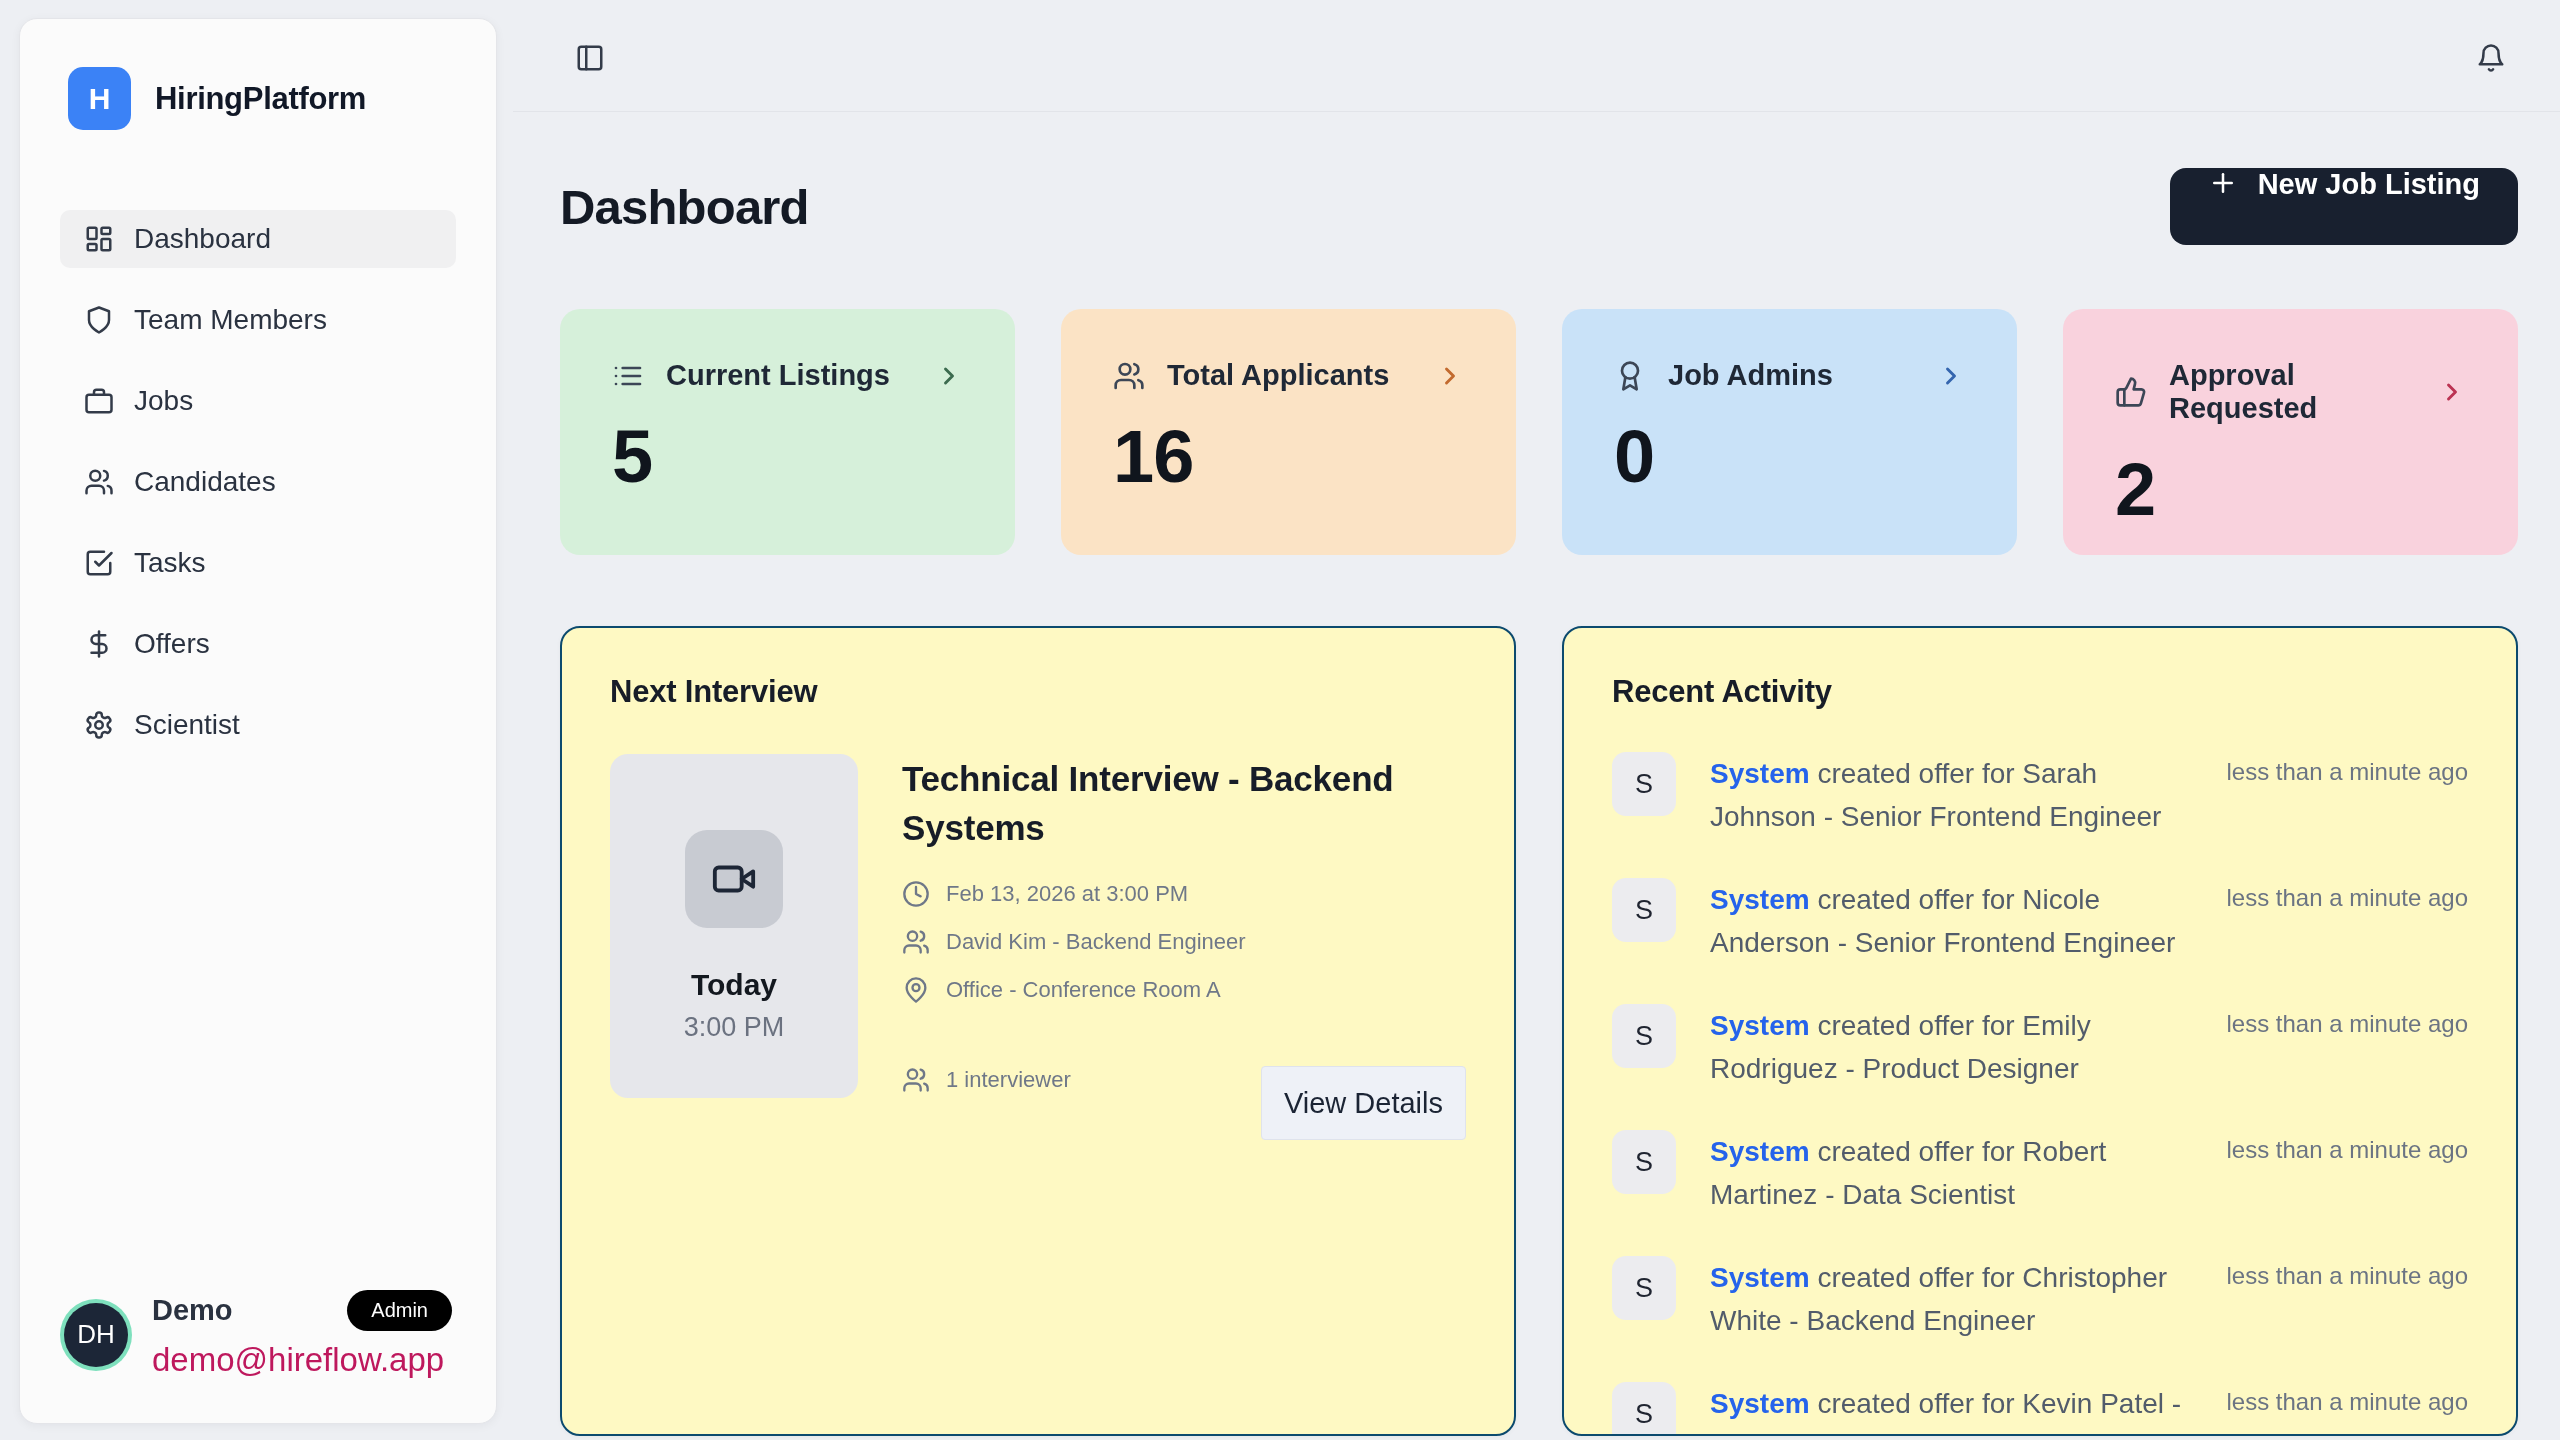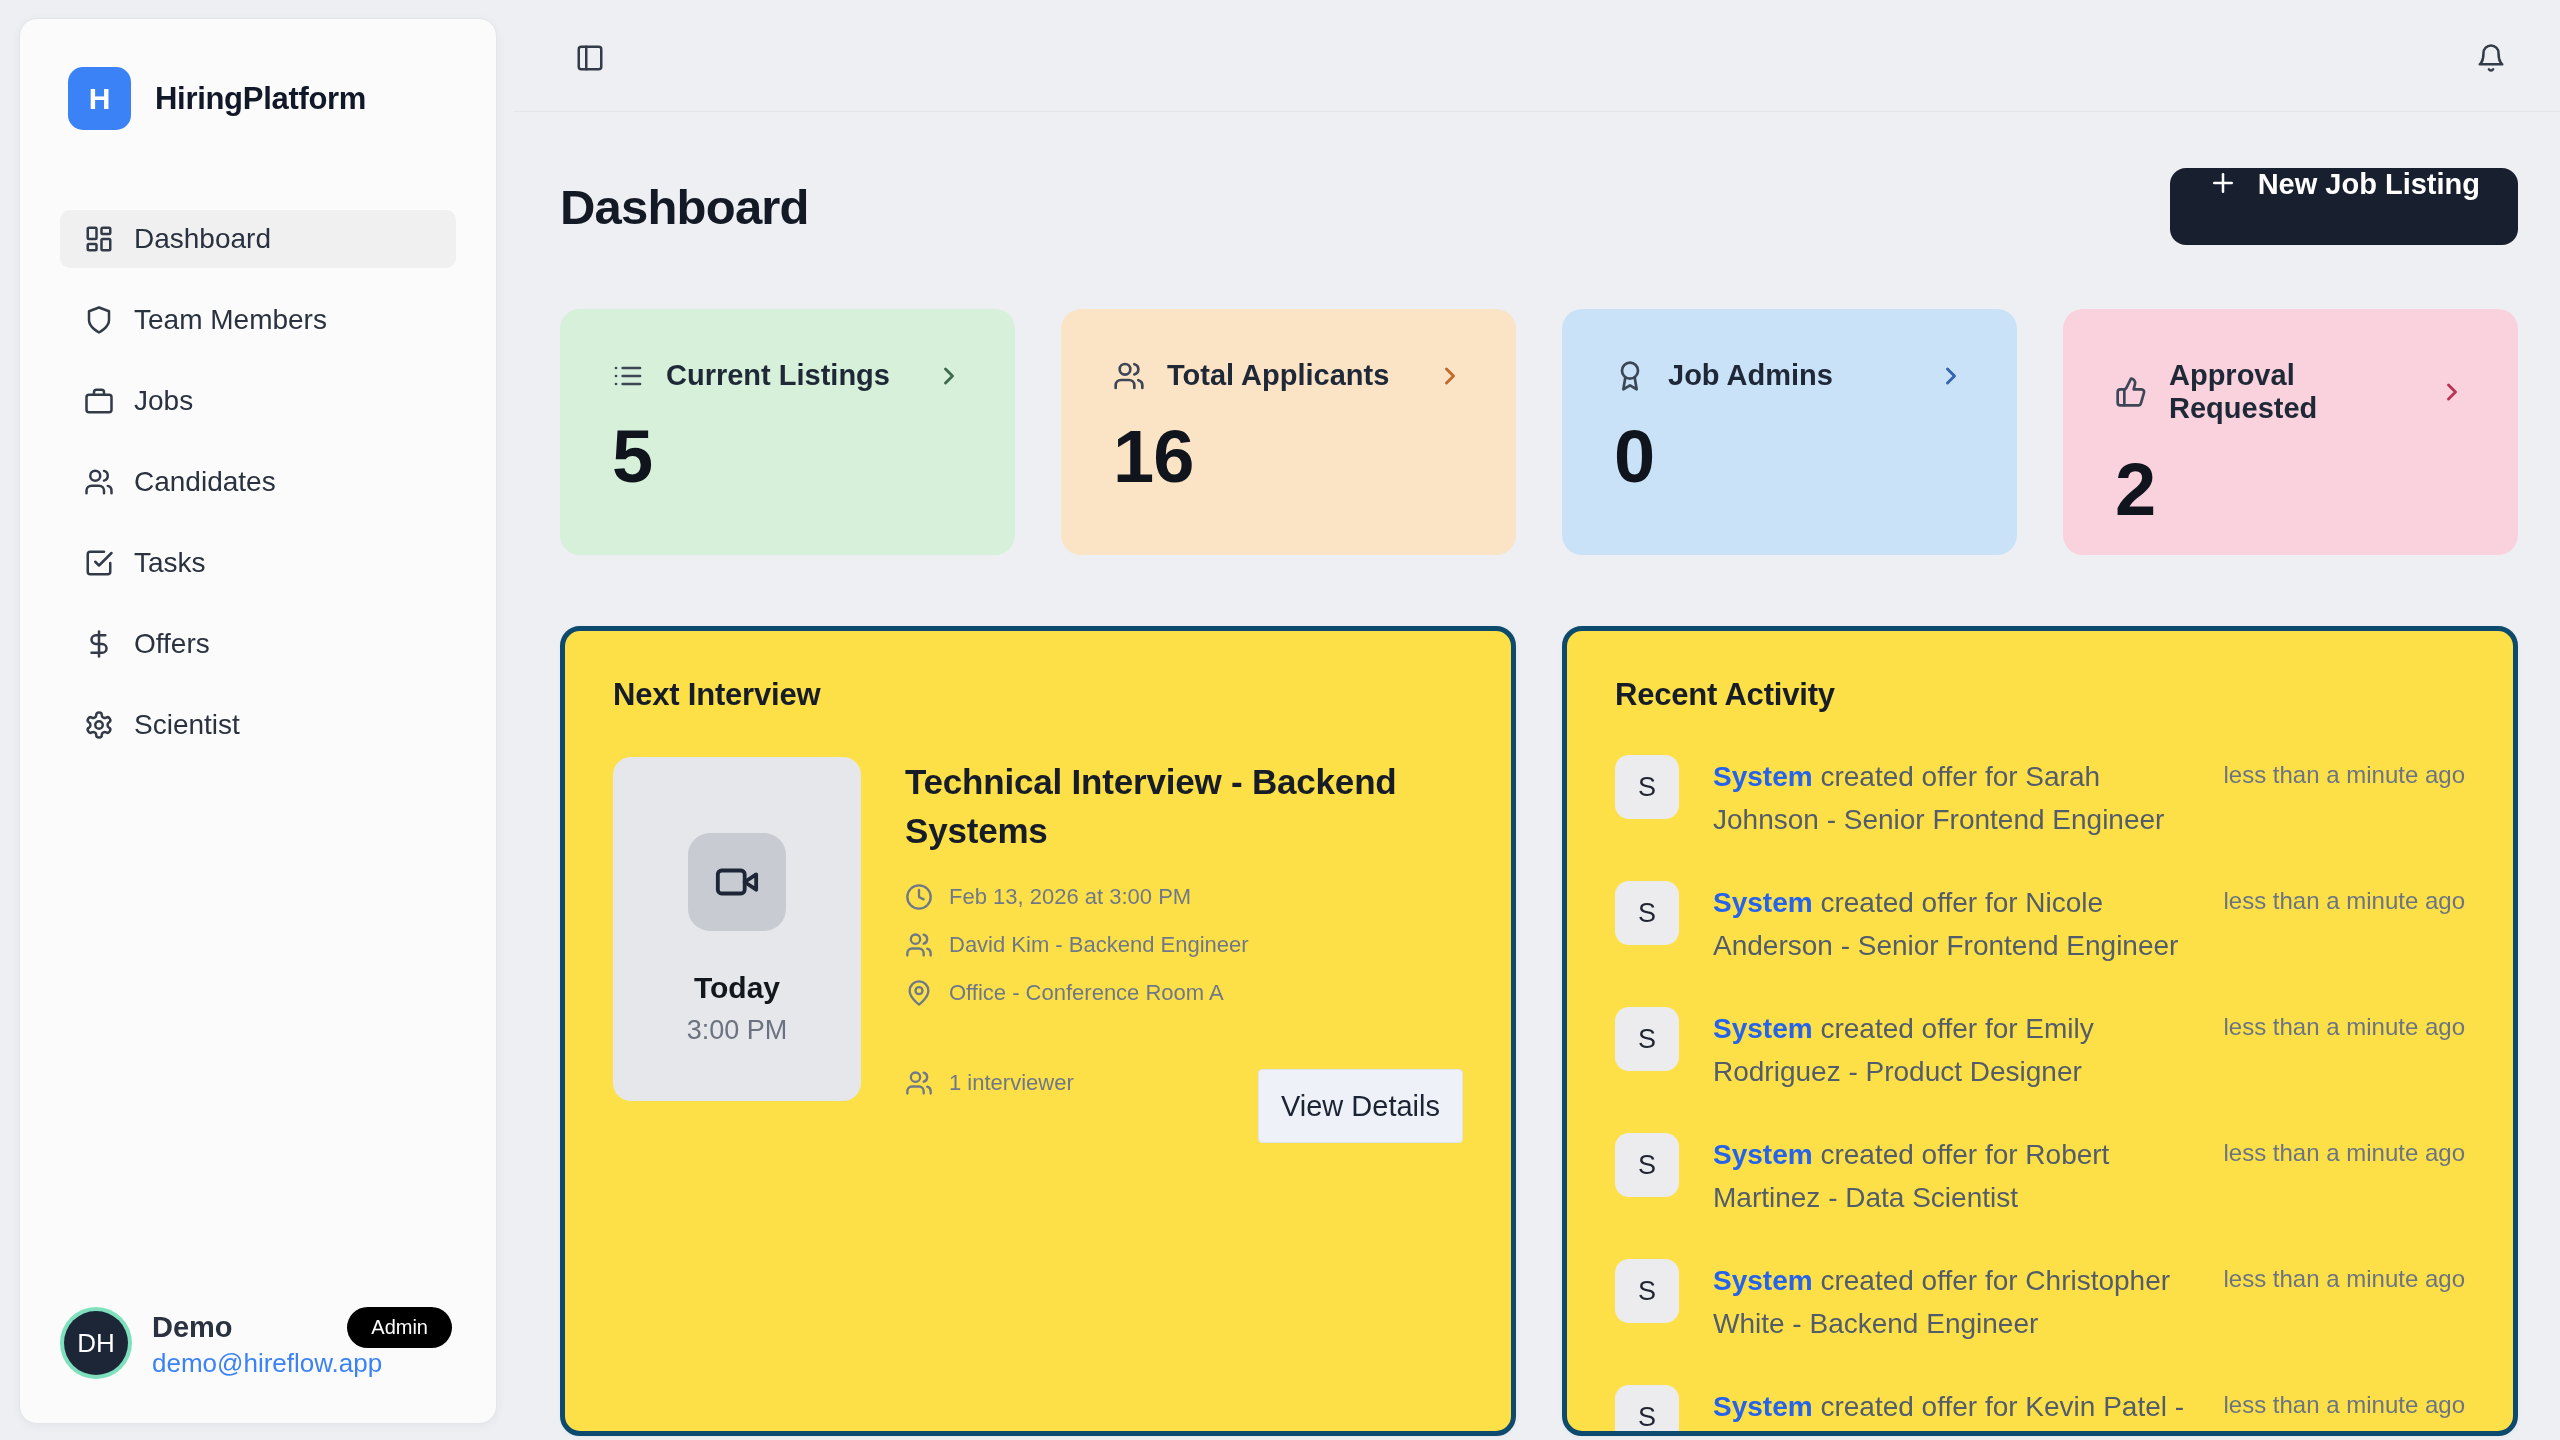--- a/index.html
+++ b/index.html
@@ -36,21 +36,21 @@
     display:flex; align-items:center; justify-content:center;
     color:#fff; font-size:26px; font-weight:400;
   }
   .user-info { flex:1; min-width:0; }
   .user-top { display:flex; align-items:center; }
   .user-name { font-size:29px; font-weight:600; color:#2a3240; }
   .role-badge {
     margin-left:auto; background:#000000; color:#fff; font-size:20px; font-weight:400;
     padding:9px 24px; border-radius:999px;
   }
-  .user-email { font-size:26px; color:#3b82f6; }
+  .user-email { font-size:33px; color:#be185d; margin-top:10px; }
 
   
   .main { position:absolute; left:513px; top:0; width:2047px; height:1440px; }
   .topbar {
     height:112px; border-bottom:1px solid #e2e4e9;
     display:flex; align-items:center; justify-content:space-between; padding:0 48px 0 56px;
   }
   .icon-btn { background:none; border:none; color:#1d2535; cursor:pointer; display:flex; padding:6px; }
   .icon-btn svg { width:34px; height:34px; }
 
@@ -69,21 +69,21 @@
   .stat-head { display:flex; align-items:center; gap:22px; }
   .stat-head .s-icon { width:32px; height:32px; color:#3c4656; flex:0 0 32px; }
   .stat-head .s-icon svg { width:32px; height:32px; }
   .stat-label { font-size:29px; font-weight:600; color:#1f2836; }
   .stat-chevron { margin-left:auto; width:28px; height:28px; }
   .stat-chevron svg { width:28px; height:28px; }
   .stat-value { margin-top:22px; font-size:74px; font-weight:800; color:#10151d; letter-spacing:-1px; }
 
   .bottom-grid { margin-top:71px; display:grid; grid-template-columns:956px 1fr; gap:46px; }
   .card {
-    background:#fde047; border:5px solid #0c4a6e; border-radius:20px;
+    background:#fef9c3; border:2px solid #0c4a6e; border-radius:20px;
     box-shadow:0 1px 5px rgba(15,20,30,.04);
     padding:46px 48px; height:810px; overflow:hidden;
   }
   .card h2 { font-size:31px; font-weight:700; color:#171d28; letter-spacing:-.2px; }
 
   
   .interview-body { margin-top:44px; display:flex; gap:44px; }
   .date-tile {
     width:248px; height:344px; background:#e6e7eb; border-radius:18px;
     display:flex; flex-direction:column; align-items:center; padding-top:76px; flex:0 0 248px;

